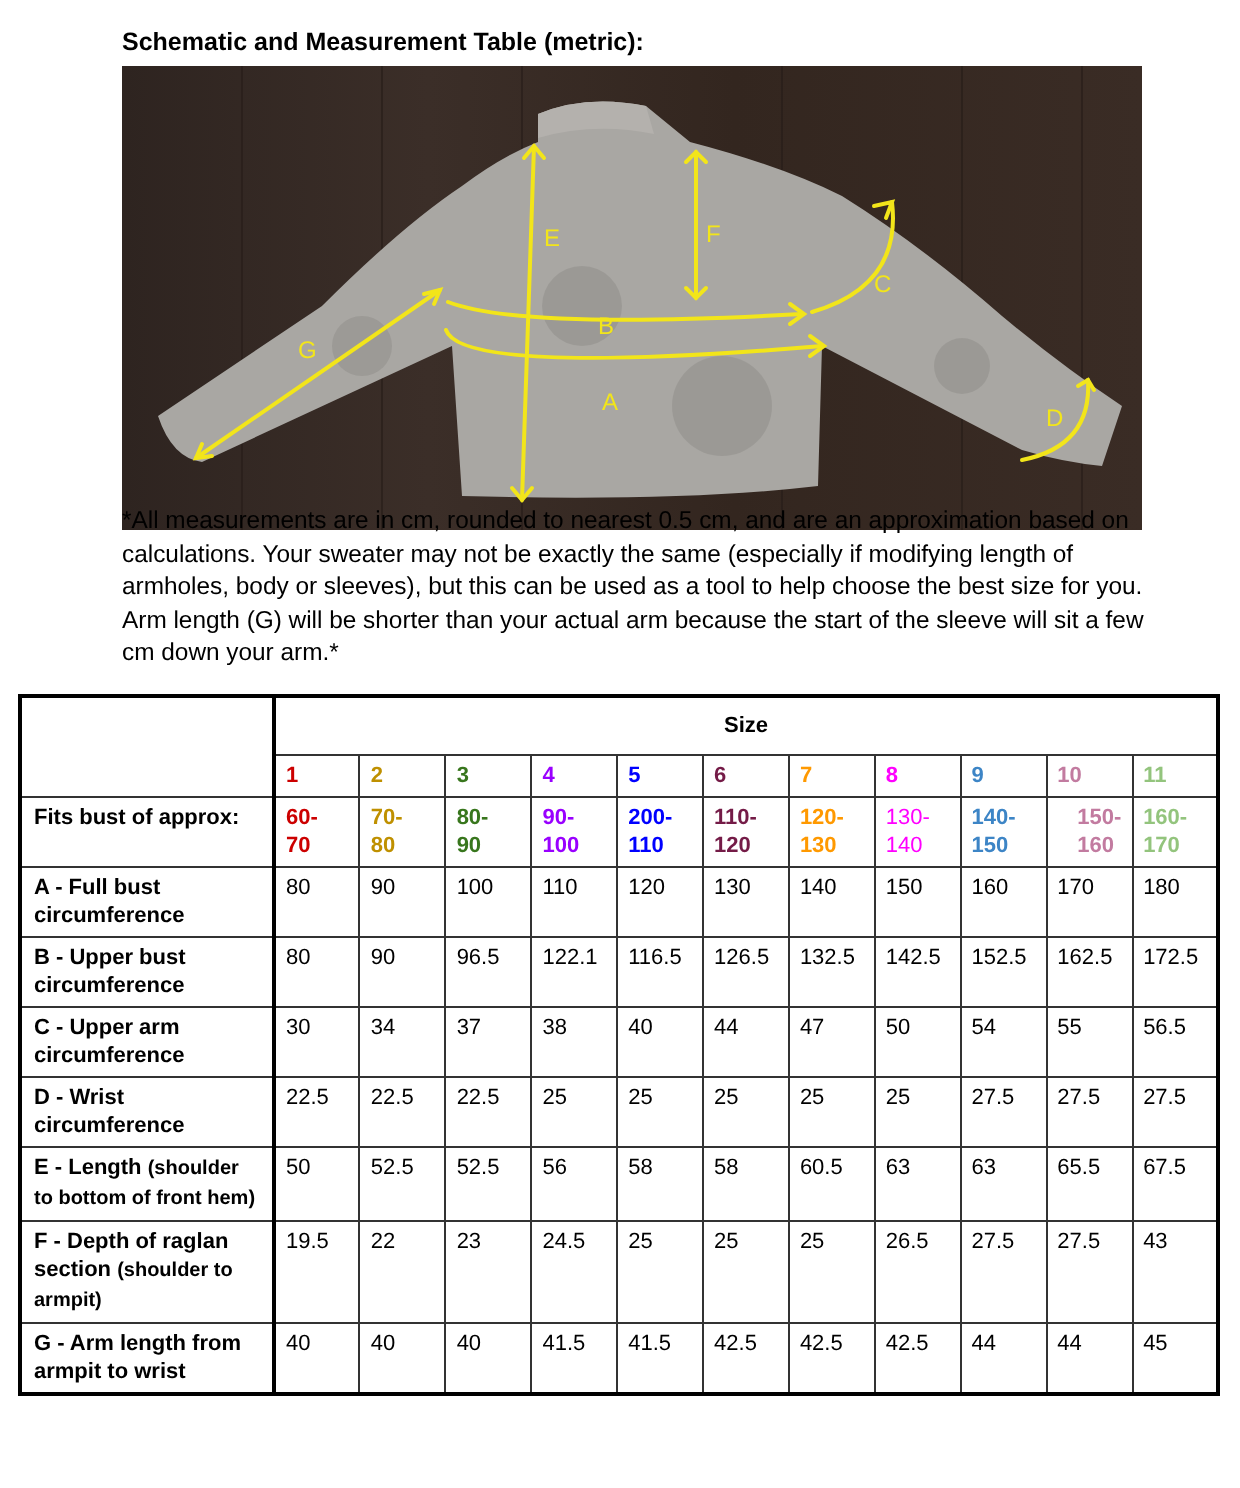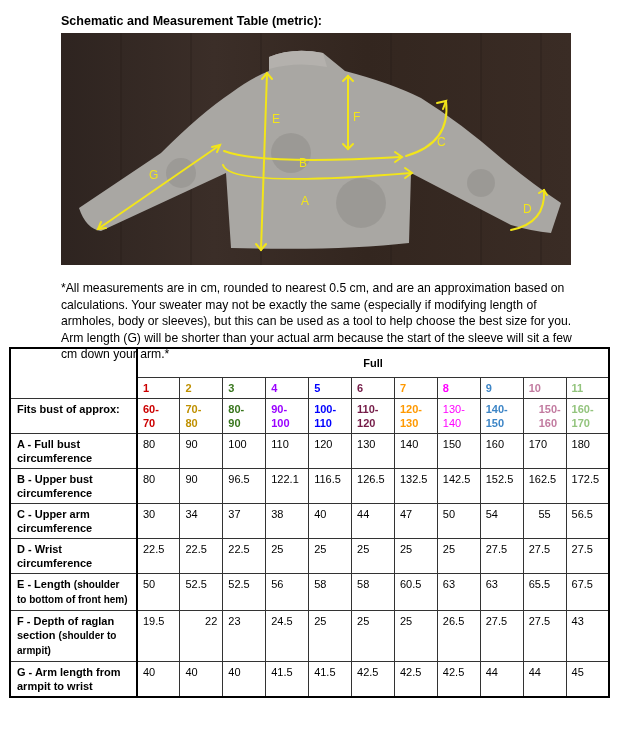--- a/index.html
+++ b/index.html
@@ -1,20 +1,20 @@
 <!DOCTYPE html>
 <html><head>
 <meta charset="utf-8">
 <style>
   html, body { margin: 0; padding: 0; background: #ffffff; }
   body { width: 620px; height: 744px; position: relative; overflow: hidden;
          font-family: "Liberation Sans", sans-serif; color: #000; }
   .title { position: absolute; left: 61px; top: 14px; font-size: 12.5px; font-weight: bold; }
   .photo { position: absolute; left: 61px; top: 33px; width: 510px; height: 232px; overflow: hidden; }
-  .note { position: absolute; left: 61px; top: 280px; width: 520px; font-size: 12.2px; line-height: 16.5px; }
+  .note { position: absolute; left: 61px; top: 252px; width: 520px; font-size: 12.2px; line-height: 16.5px; }
   table.meas { position: absolute; left: 9px; top: 347px; width: 601px; border-collapse: collapse;
                font-size: 11px; table-layout: fixed; }
   table.meas td { border: 1px solid #333; padding: 3px 5px; vertical-align: top; line-height: 14px; }
   table.meas tr.hdr td { font-weight: bold; }
   td.size-title { text-align: center; height: 22px; vertical-align: middle !important; font-weight: bold; }
   td.rowlabel { font-weight: bold; padding-left: 6px !important; }
   .sm { font-size: 10px; }
   .thick-top td { border-top: 2px solid #000; }
   table.meas { border: 2px solid #000; }
   td.firstcol { border-right: 2px solid #000 !important; }
@@ -88,21 +88,21 @@
 <div class="note">*All measurements are in cm, rounded to nearest 0.5 cm, and are an approximation based on calculations. Your sweater may not be exactly the same (especially if modifying length of armholes, body or sleeves), but this can be used as a tool to help choose the best size for you. Arm length (G) will be shorter than your actual arm because the start of the sleeve will sit a few cm down your arm.*</div>
 
 <table class="meas">
   <colgroup>
     <col style="width:127px">
     <col span="11">
   </colgroup>
   <tbody id="tbody">
     <tr class="hdr">
       <td rowspan="2" class="firstcol"></td>
-      <td colspan="11" class="size-title">Full</td>
+      <td colspan="11" class="size-title">Size</td>
     </tr>
     <tr class="hdr" id="size-row">
         <td class="sizenum" style="color: rgb(204, 0, 0);">1</td>
         <td class="sizenum" style="color: rgb(191, 144, 0);">2</td>
         <td class="sizenum" style="color: rgb(56, 118, 29);">3</td>
         <td class="sizenum" style="color: rgb(153, 0, 255);">4</td>
         <td class="sizenum" style="color: rgb(0, 0, 255);">5</td>
         <td class="sizenum" style="color: rgb(116, 27, 71);">6</td>
         <td class="sizenum" style="color: rgb(255, 153, 0);">7</td>
         <td class="sizenum" style="color: rgb(255, 0, 255);">8</td>
@@ -122,21 +122,21 @@
         </td>
         <td style="color: rgb(56, 118, 29); font-weight: bold;">
           <div>80-</div>
           <div>90</div>
         </td>
         <td style="color: rgb(153, 0, 255); font-weight: bold;">
           <div>90-</div>
           <div>100</div>
         </td>
         <td style="color: rgb(0, 0, 255); font-weight: bold;">
-          <div>100-</div>
+          <div>200-</div>
           <div>110</div>
         </td>
         <td style="color: rgb(116, 27, 71); font-weight: bold;">
           <div>110-</div>
           <div>120</div>
         </td>
         <td style="color: rgb(255, 153, 0); font-weight: bold;">
           <div>120-</div>
           <div>130</div>
         </td>
@@ -189,21 +189,21 @@
         <td class="rowlabel firstcol"><span>C - Upper arm circumference</span></td>
         <td style="height: 27px;">30</td>
         <td style="height: 27px;">34</td>
         <td style="height: 27px;">37</td>
         <td style="height: 27px;">38</td>
         <td style="height: 27px;">40</td>
         <td style="height: 27px;">44</td>
         <td style="height: 27px;">47</td>
         <td style="height: 27px;">50</td>
         <td style="height: 27px;">54</td>
-        <td style="height: 27px; text-align: center;">55</td>
+        <td style="height: 27px;">55</td>
         <td style="height: 27px;">56.5</td>
       </tr>
       <tr class="thick-top">
         <td class="rowlabel firstcol"><span>D - Wrist circumference</span></td>
         <td style="height: 27px;">22.5</td>
         <td style="height: 27px;">22.5</td>
         <td style="height: 27px;">22.5</td>
         <td style="height: 27px;">25</td>
         <td style="height: 27px;">25</td>
         <td style="height: 27px;">25</td>
@@ -223,21 +223,21 @@
         <td style="height: 27px;">58</td>
         <td style="height: 27px;">60.5</td>
         <td style="height: 27px;">63</td>
         <td style="height: 27px;">63</td>
         <td style="height: 27px;">65.5</td>
         <td style="height: 27px;">67.5</td>
       </tr>
       <tr class="thick-top">
         <td class="rowlabel firstcol"><span>F - Depth of raglan section</span> <span class="sm">(shoulder to armpit)</span></td>
         <td style="height: 40px;">19.5</td>
-        <td style="height: 40px; text-align: right;">22</td>
+        <td style="height: 40px;">22</td>
         <td style="height: 40px;">23</td>
         <td style="height: 40px; margin-left: 14px;">24.5</td>
         <td style="height: 40px;">25</td>
         <td style="height: 40px;">25</td>
         <td style="height: 40px;">25</td>
         <td style="height: 40px;">26.5</td>
         <td style="height: 40px;">27.5</td>
         <td style="height: 40px;">27.5</td>
         <td style="height: 40px;">43</td>
       </tr>

